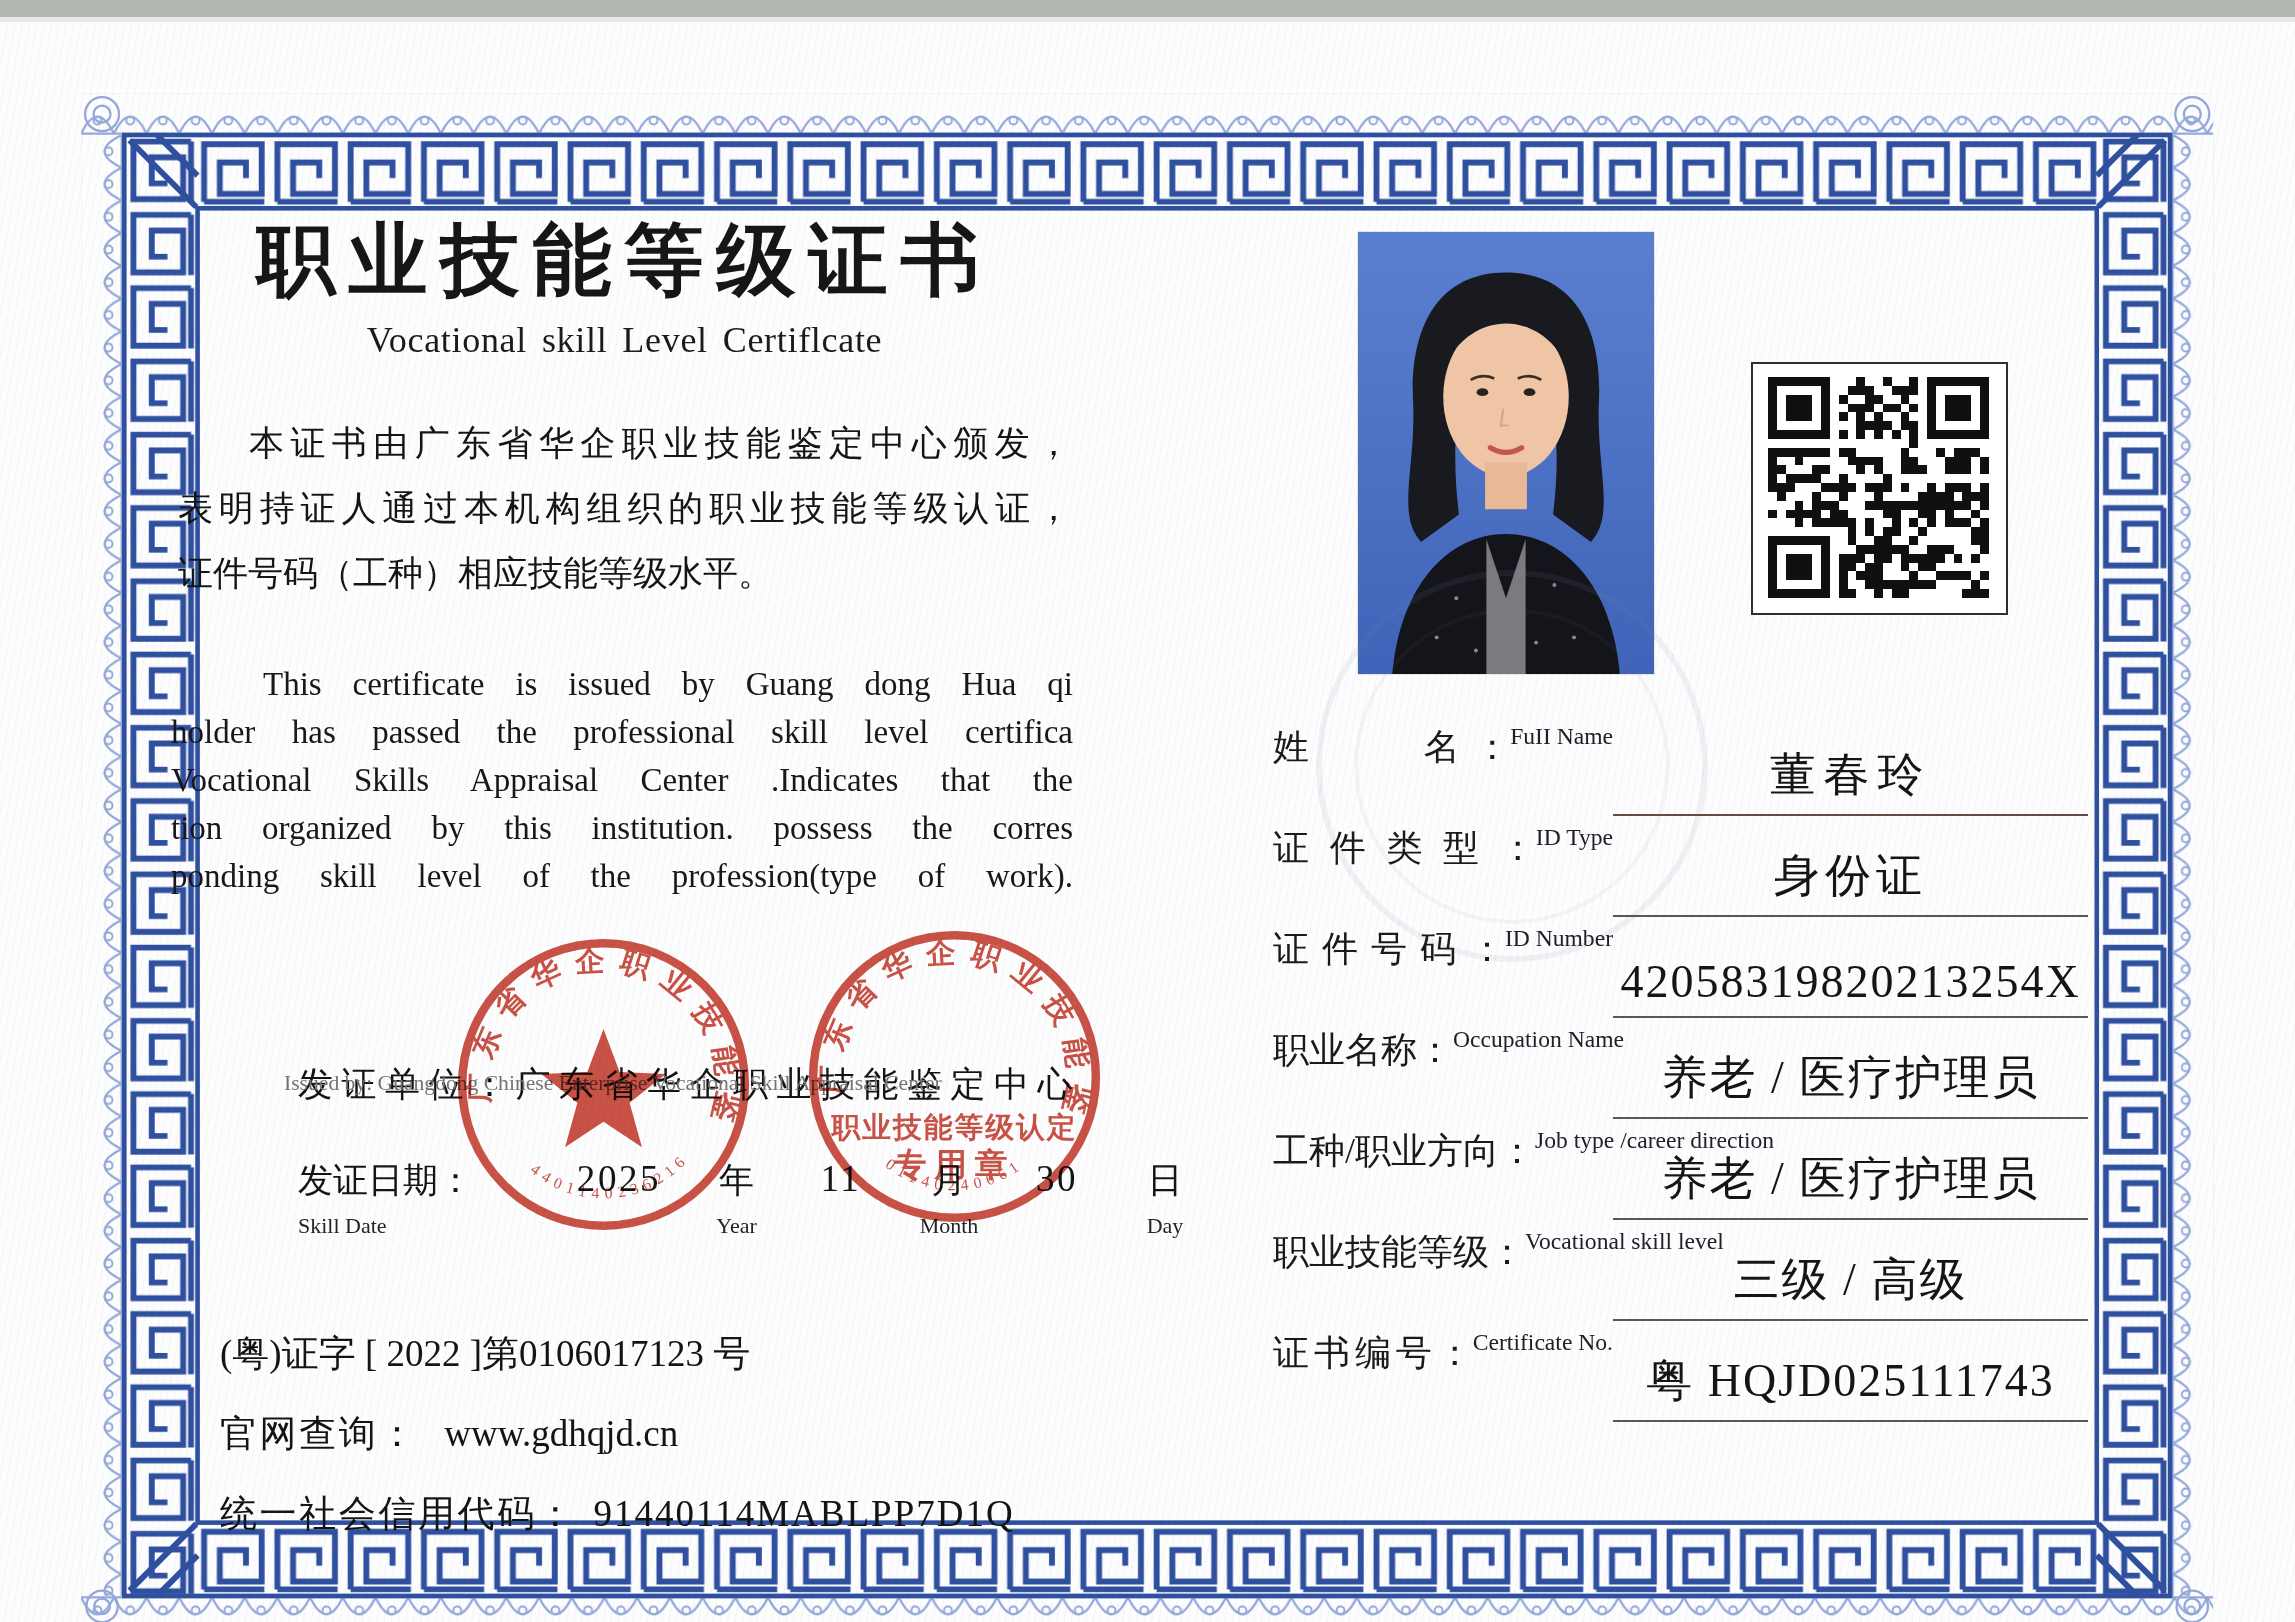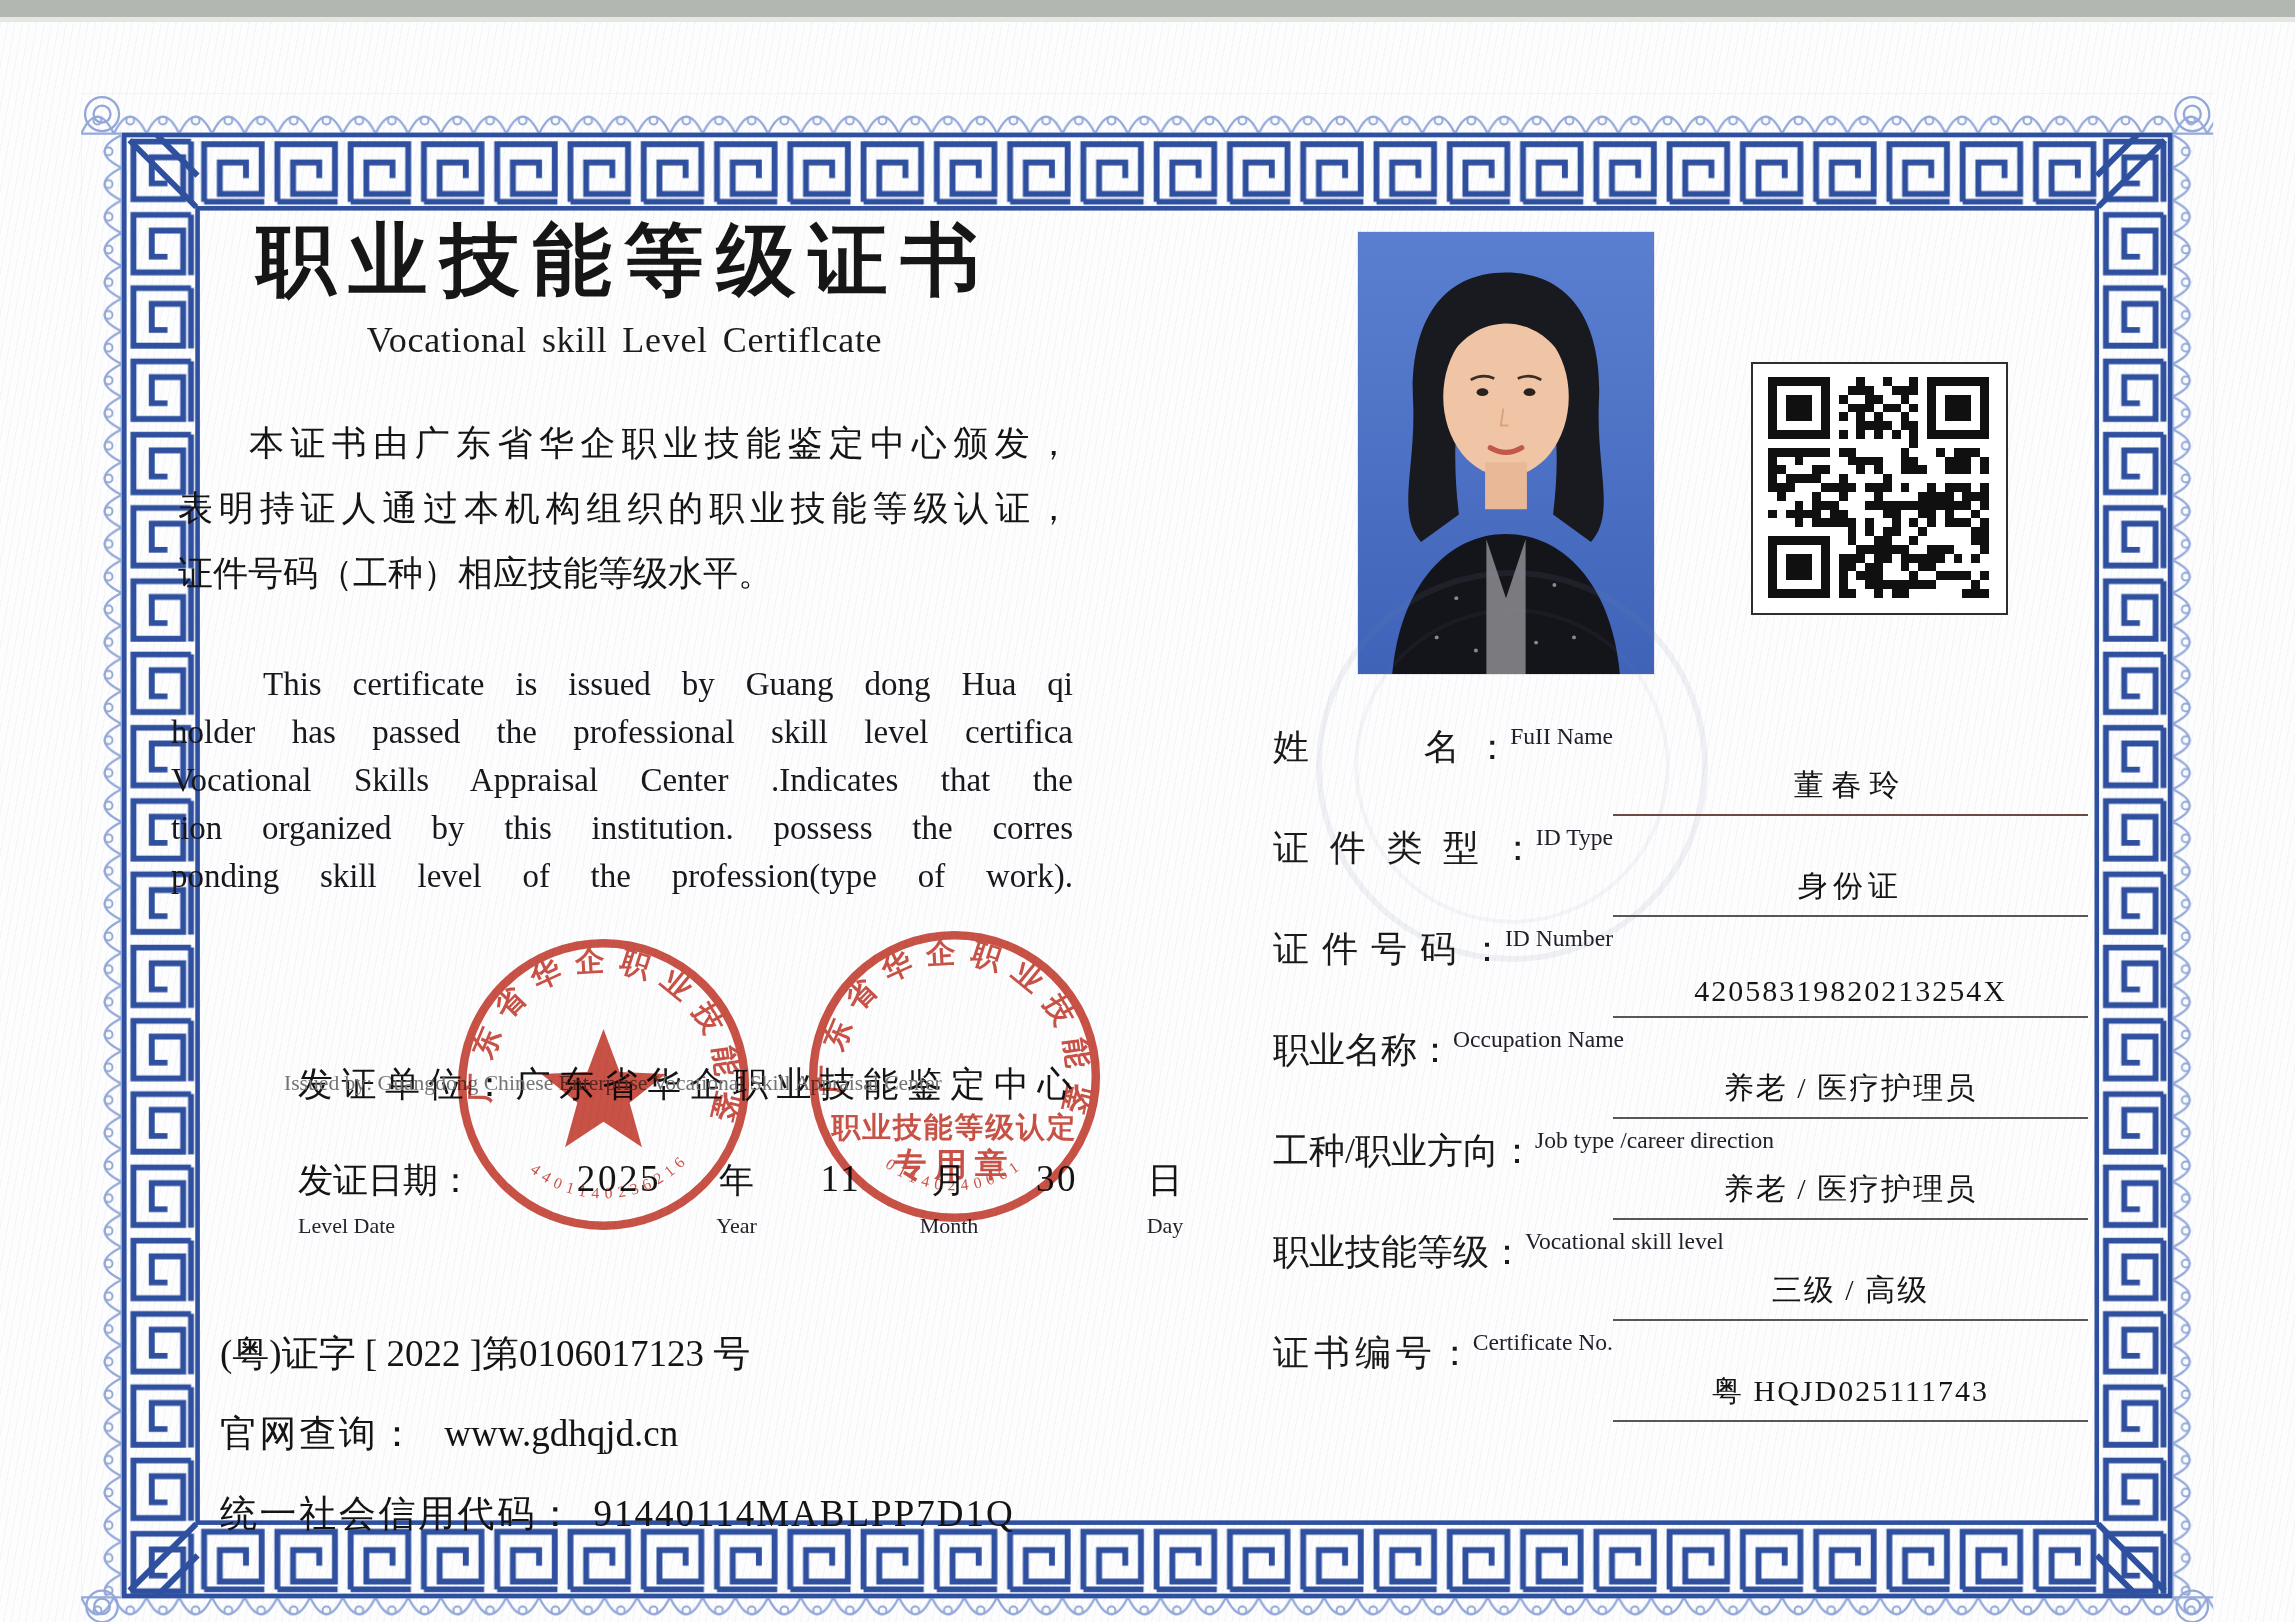--- a/index.html
+++ b/index.html
@@ -36,21 +36,21 @@
   .reg .lbl{letter-spacing:2.6px;}
   
   .photo{position:absolute;left:1358px;top:232px;width:296px;height:442px;background:#4a6dc2;box-shadow:0 0 0 0.7px rgba(0,0,0,0.12);}
   .qrbox{position:absolute;left:1751px;top:362px;width:257px;height:253px;background:#fff;border:2.6px solid #2e2e2e;box-sizing:border-box;padding:13px;}
   .fields{position:absolute;left:1273px;top:715px;width:815px;}
   .frow{display:flex;height:101px;}
   .flabel{width:340px;display:flex;justify-content:space-between;padding:7.9px 0 0 0;box-sizing:border-box;}
   .fcn{font-size:36px;color:#1a1a1a;width:313px;text-align:justify;text-align-last:justify;white-space:nowrap;}
   .fen{font-size:23.6px;color:#20202a;padding-bottom:1.3px;white-space:nowrap;}
   .fval{flex:1;display:flex;align-items:flex-end;justify-content:center;border-bottom:2.6px solid #575757;
-    padding-bottom:7.9px;font-size:30px;color:#151515;letter-spacing:2px;white-space:nowrap;}
+    padding-bottom:7.9px;font-size:46px;color:#151515;letter-spacing:2px;white-space:nowrap;}
   
   .seal{mix-blend-mode:multiply;opacity:0.88;}
   .ghost{opacity:0.55;}
 </style>
 </head>
 <body>
 
 <div class="scan-top"></div>
 <div class="scan-top2"></div>
 <div class="scan-right"></div>
@@ -141,21 +141,21 @@
   <span class="ln">tion organized by this institution. possess the corres</span>
   <span class="ln">ponding  skill level of the profession(type of  work).</span>
 </div>
 
 <div class="issuer-cn">发证单位：广东省华企职业技能鉴定中心</div>
 <div class="issuer-en">Issued by: Guangdong Chinese Enterprise Vocational Skill Appraisal Center</div>
 
 <div class="date-row">
   <div class="dcol" style="width:236px;align-items:flex-start;">
     <span class="cn">发证日期：</span>
-    <span class="en">Level  Date</span>
+    <span class="en">Skill  Date</span>
   </div>
   <div class="dcol num" style="width:170px;">
     <span class="cn">2025</span>
   </div>
   <div class="dcol" style="width:65px;">
     <span class="cn">年</span>
     <span class="en">Year</span>
   </div>
   <div class="dcol num" style="width:144px;">
     <span class="cn">11</span>

